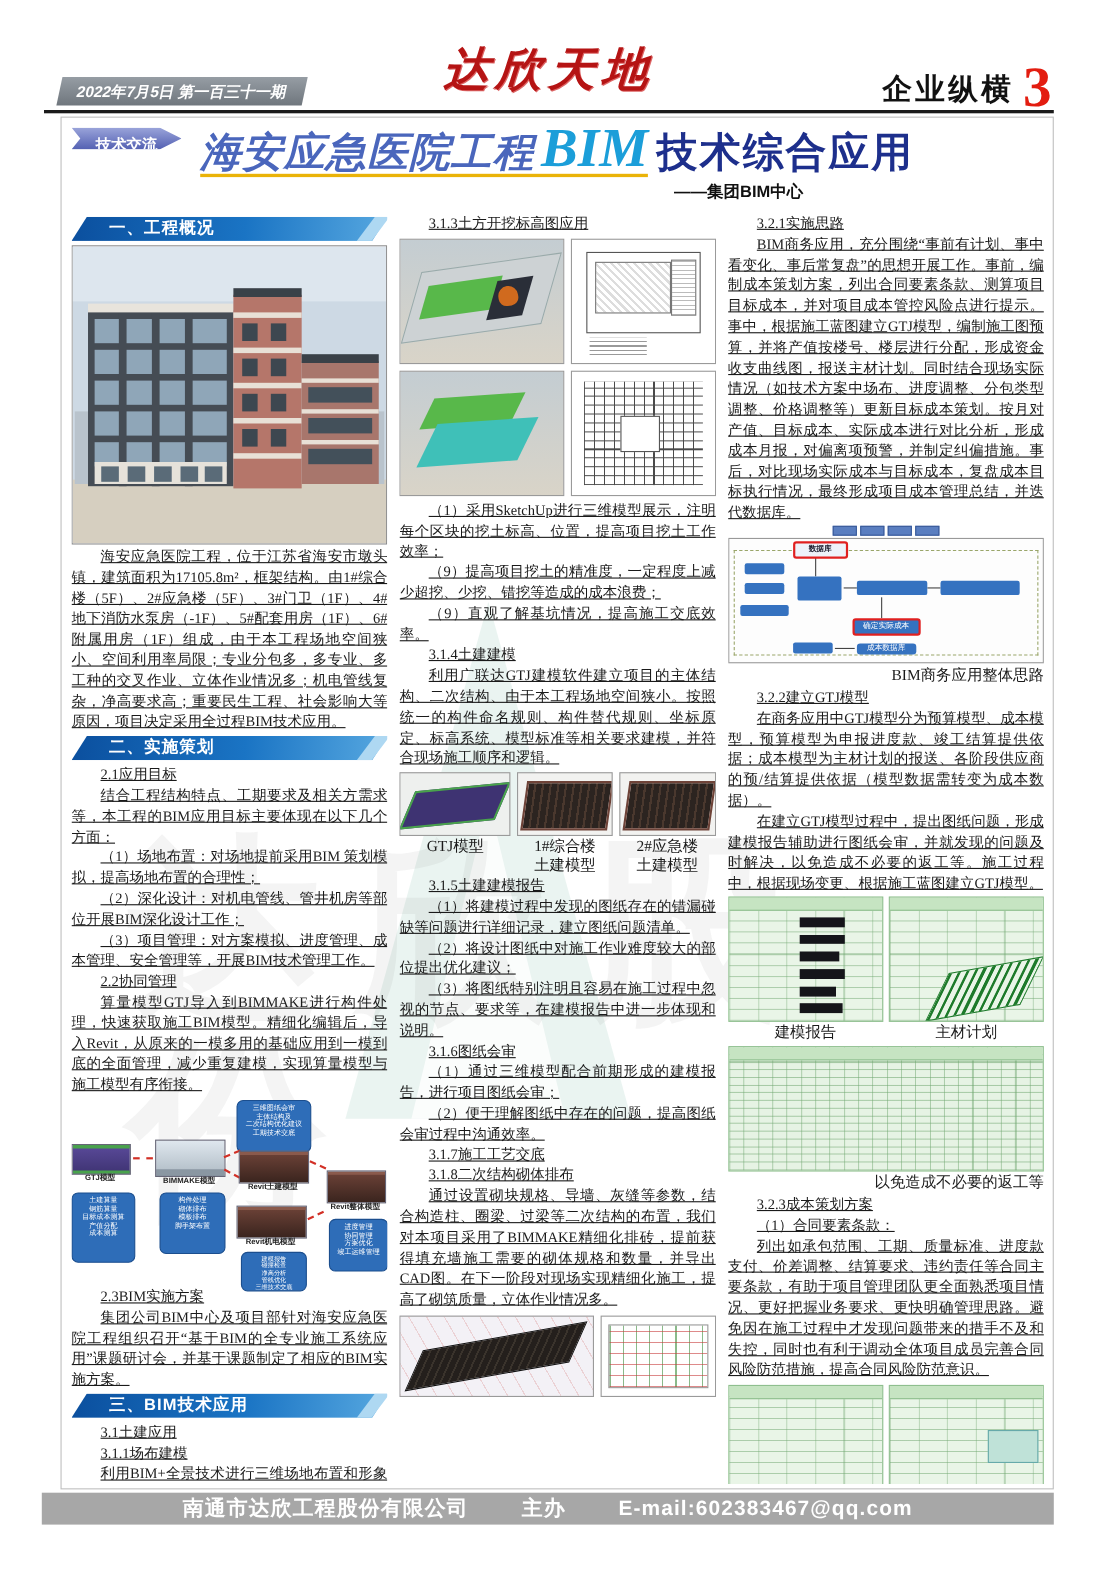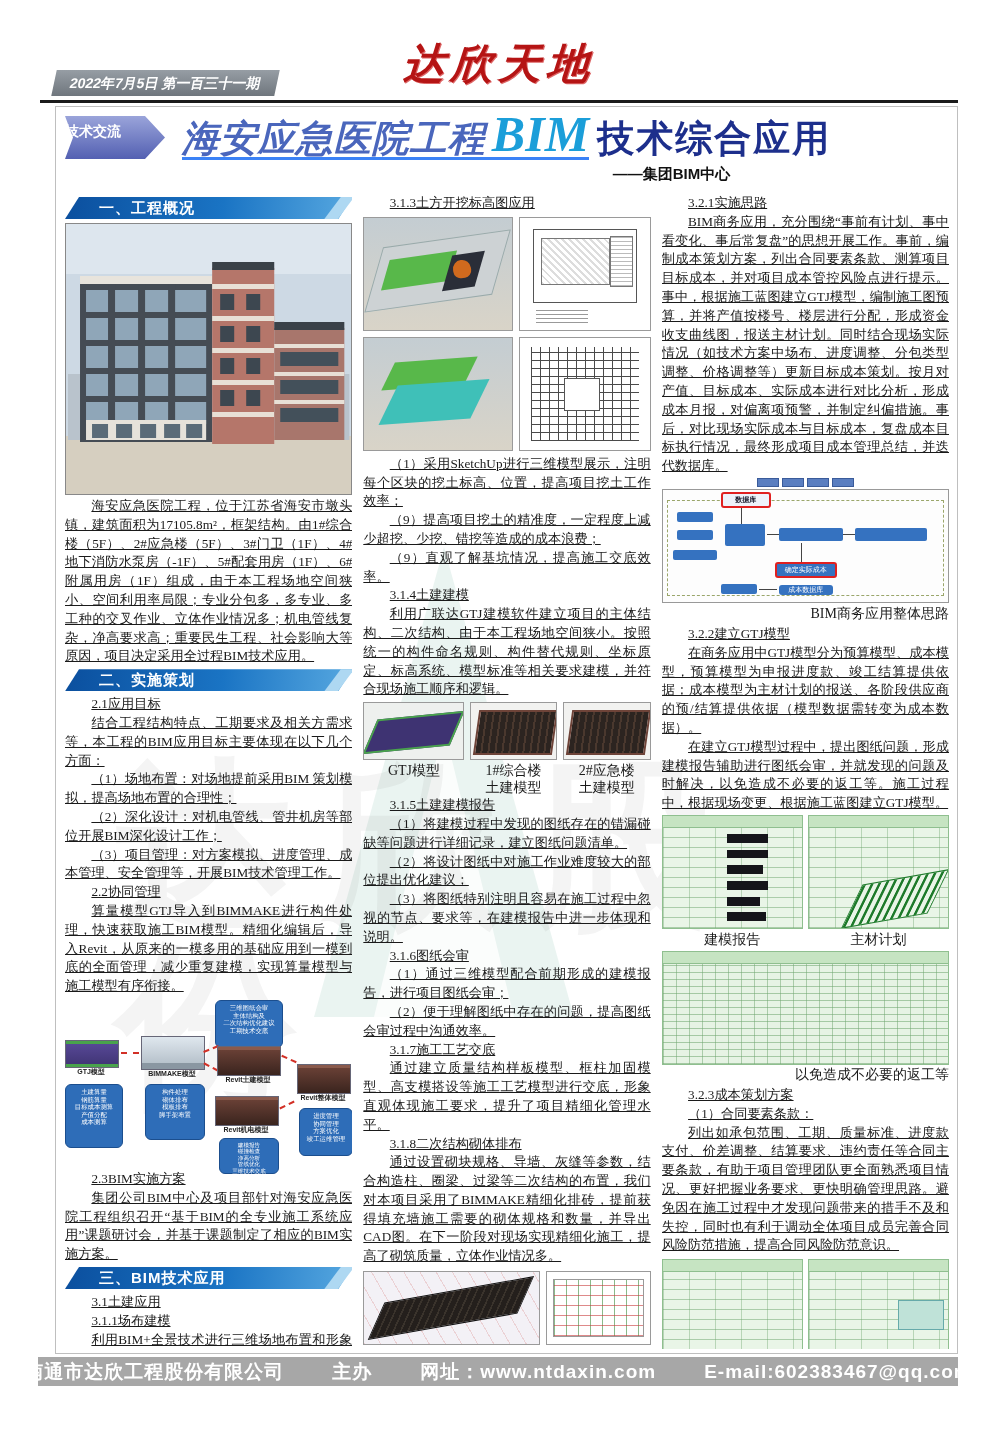--- a/index.html
+++ b/index.html
@@ -22,26 +22,26 @@
   .wm-txt{position:absolute;left:60px;top:650px;width:820px;font:bold 180px/180px "Liberation Serif",serif;
      color:rgba(60,60,60,0.055);letter-spacing:28px;z-index:0;pointer-events:none;}
   .wm-tri{position:absolute;left:258px;top:440px;width:0;height:0;z-index:0;pointer-events:none;
      border-left:130px solid transparent;border-right:130px solid transparent;
      border-bottom:470px solid rgba(160,205,190,0.22);}
   .wm-tri2{position:absolute;left:318px;top:620px;width:0;height:0;z-index:0;pointer-events:none;
      border-left:70px solid transparent;border-right:70px solid transparent;
      border-bottom:290px solid rgba(255,255,255,0.8);}
   
   .titleblock{position:relative;height:86px;z-index:1;}
-  .tag{position:absolute;left:9px;top:9px;width:100px;height:43px;
+  .tag{position:absolute;left:9px;top:9px;width:100px;height:20px;text-align:center;
      color:#fff;font:bold 14px/30px "Liberation Sans",sans-serif;
      background:linear-gradient(#9aa4da,#5360b2);
      clip-path:polygon(0 0,80% 0,100% 50%,80% 100%,0 100%,8% 50%);}
   .titleline{text-align:center;padding-top:4px;white-space:nowrap;}
-  .t1wrap{border-bottom:3px solid #3b82f6;padding-bottom:3px;}
+  .t1wrap{border-bottom:3px solid #eab308;padding-bottom:3px;}
   .t1{font:bold italic 37px/46px "Liberation Serif",serif;color:#4a66bc;letter-spacing:1px;}
   .t2{font:bold italic 50px/46px "Liberation Serif",serif;color:#1b9ed9;margin-left:6px;}
   .t3{font:bold 37px/46px "Liberation Serif",serif;color:#1d2f8c;margin-left:8px;letter-spacing:2px;}
   .byline{text-align:center;padding-left:330px;font:bold 15px/18px "Liberation Sans",sans-serif;color:#111;margin-top:3px;}
   
   .cols{position:absolute;left:9px;right:8px;top:87px;bottom:4px;display:flex;gap:11px;z-index:1;}
   .col{flex:1 1 0;min-width:0;overflow:hidden;}
   p{margin:0;text-indent:2em;font-size:13.2px;line-height:18.8px;text-align:justify;text-decoration:underline;}
   .pre{white-space:pre-line;}
   
@@ -139,20 +139,23 @@
   .subcap{font-size:14px;text-align:right;margin:1px 0 2px 0;}
 </style>
 </head>
 <body>
 
 <div class="page">
 
   <div class="hdr">
     <div class="hdr-badge">2022年7月5日  第一百三十一期</div>
     <div class="masthead">达欣天地</div>
+    <div class="hdr-right">
+      <span class="hdr-sec">企业纵横</span><span class="hdr-num">3</span>
+    </div>
   </div>
   <div class="rule"></div>
 
   <div class="frame">
     <div class="wm-tri"></div>
     <div class="wm-tri2"></div>
     <div class="wm-txt">达欣股份</div>
 
     <div class="titleblock">
       <div class="tag">技术交流</div>
@@ -355,21 +358,20 @@
         </div>
 
         <p>3.1.5土建建模报告</p>
         <p>（1）将建模过程中发现的图纸存在的错漏碰缺等问题进行详细记录，建立图纸问题清单。</p>
         <p>（2）将设计图纸中对施工作业难度较大的部位提出优化建议；</p>
         <p>（3）将图纸特别注明且容易在施工过程中忽视的节点、要求等，在建模报告中进一步体现和说明。</p>
         <p>3.1.6图纸会审</p>
         <p>（1）通过三维模型配合前期形成的建模报告，进行项目图纸会审；</p>
         <p>（2）便于理解图纸中存在的问题，提高图纸会审过程中沟通效率。</p>
         <p>3.1.7施工工艺交底</p>
-        <p>通过建立质量结构样板模型、框柱加固模型、高支模搭设等施工工艺模型进行交底，形象直观体现施工要求，提升了项目精细化管理水平。</p>
         <p>3.1.8二次结构砌体排布</p>
         <p>通过设置砌块规格、导墙、灰缝等参数，结合构造柱、圈梁、过梁等二次结构的布置，我们对本项目采用了BIMMAKE精细化排砖，提前获得填充墙施工需要的砌体规格和数量，并导出CAD图。在下一阶段对现场实现精细化施工，提高了砌筑质量，立体作业情况多。</p>
 
         <div class="masrow">
           <div class="img mas3d">
               <div class="b"></div>
             </div>
           <div class="img mascad">
               <div class="core"></div>
             </div>
@@ -451,17 +453,16 @@
         </div>
 
       </div>
 
     </div>
   </div>
 
   <div class="pfooter">
     <span>南通市达欣工程股份有限公司</span>
     <span>主办</span>
-    <span>网址：www.ntdaxin.com</span>
     <span>E-mail:602383467@qq.com</span>
   </div>
 
 </div>
 
 </body></html>

